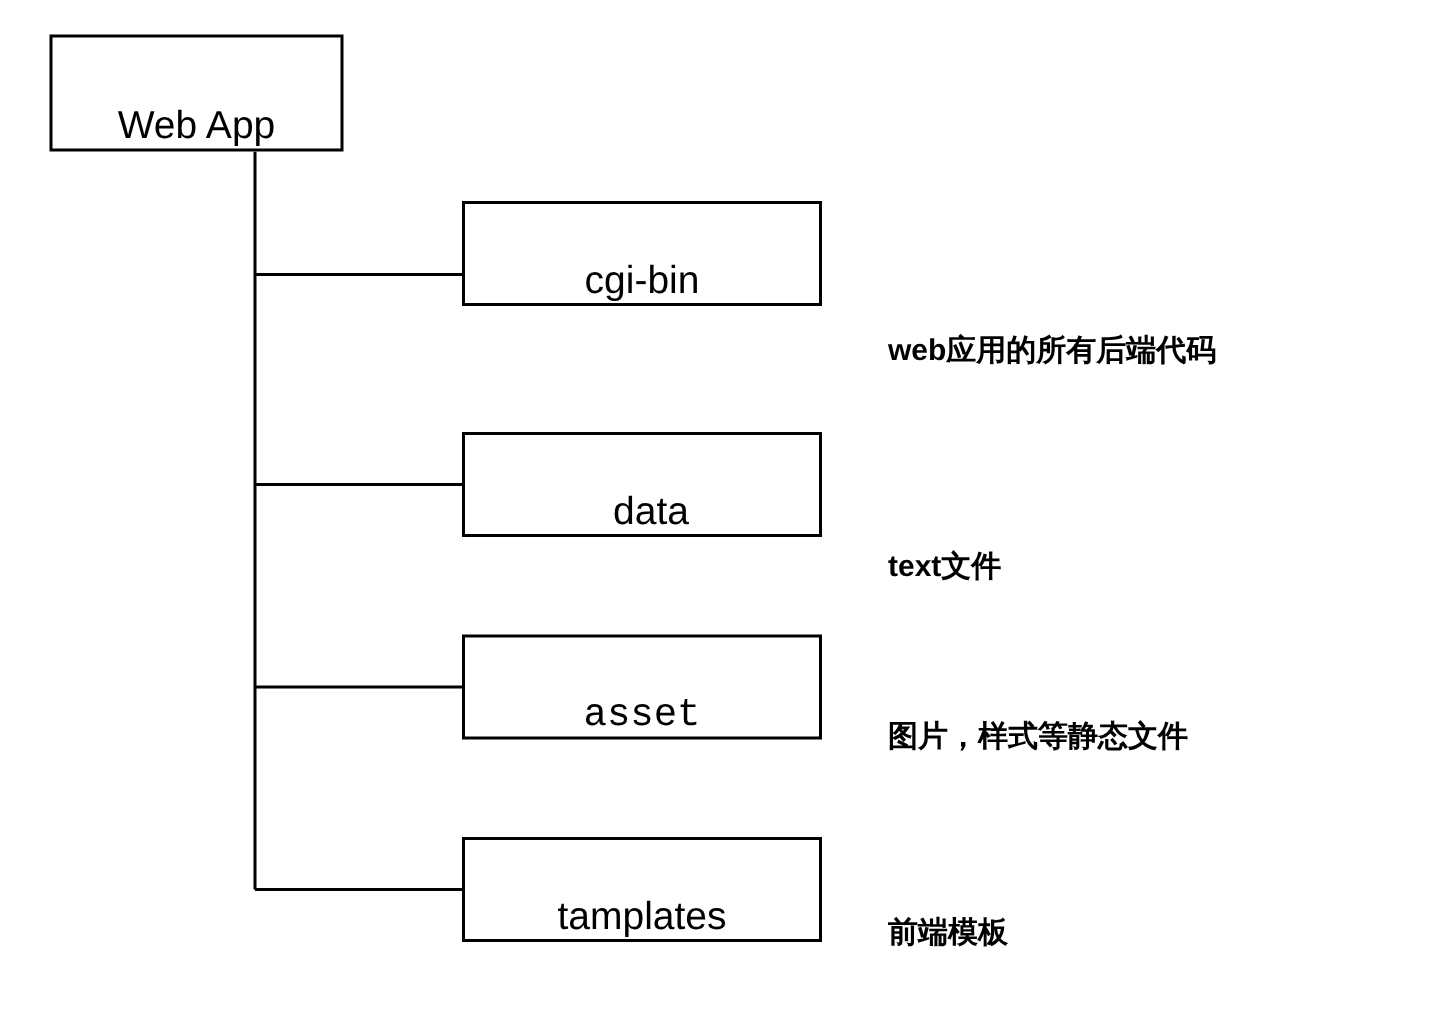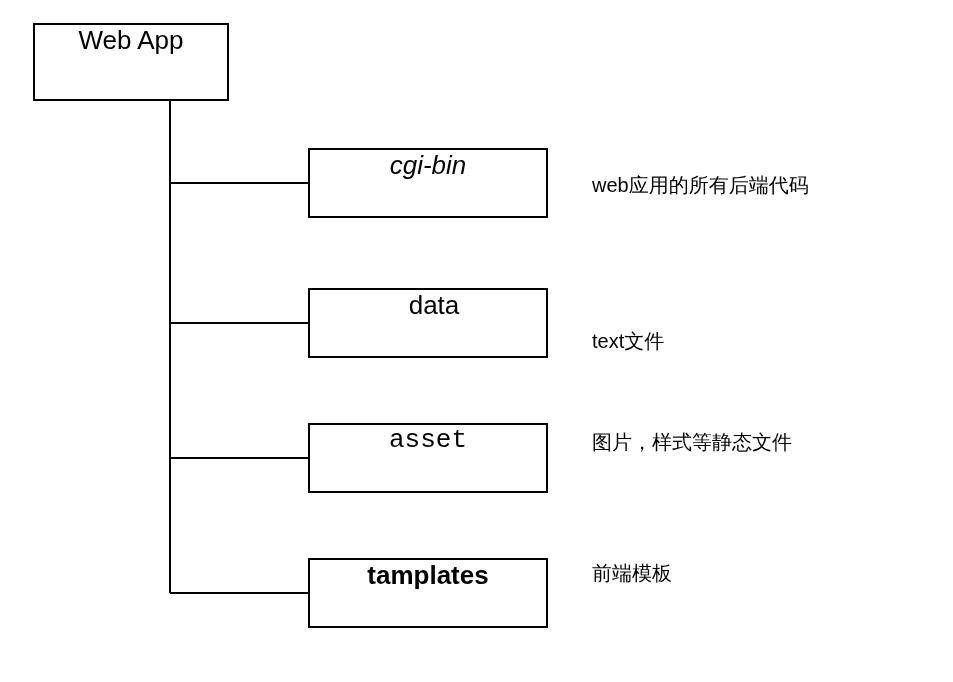--- a/index.html
+++ b/index.html
@@ -8,50 +8,51 @@
       width: 953px;
       height: 682px;
       position: relative;
       font-family: "Microsoft YaHei", -apple-system, BlinkMacSystemFont, "Segoe UI", Arial, sans-serif;
     }
     .box {
       position: absolute;
       border: 2px solid #000000;
       background: #ffffff;
       display: flex;
-      align-items: flex-start;
+      align-items: flex-end;
       justify-content: center;
       font-size: 26px;
       font-weight: 400;
       color: #000000;
     }
     .root-box {
       left: 33px;
       top: 23px;
       width: 196px;
       height: 78px;
     }
     .child-box {
       width: 240px;
       height: 70px;
       left: 308px;
     }
-    .child-1 { top: 148px; font-style: italic; }
+    .child-1 { top: 134px; }
     .child-2 { top: 288px; padding-left: 12px; }
     .child-3 { top: 423px; font-family: Liberation Mono, monospace; }
-    .child-4 { top: 558px; font-weight: bold; }
+    .child-4 { top: 558px; }
     .desc {
       position: absolute;
       left: 592px;
       font-size: 20px;
       color: #000000;
-      font-weight: 400;
+      font-weight: 700;
+      margin-top: 48px;
     }
     .desc-1 { top: 172px; }
-    .desc-2 { top: 328px; }
+    .desc-2 { top: 316px; }
     .desc-3 { top: 429px; }
     .desc-4 { top: 560px; }
     svg.connectors {
       position: absolute;
       left: 0;
       top: 0;
       width: 953px;
       height: 682px;
       pointer-events: none;
     }

